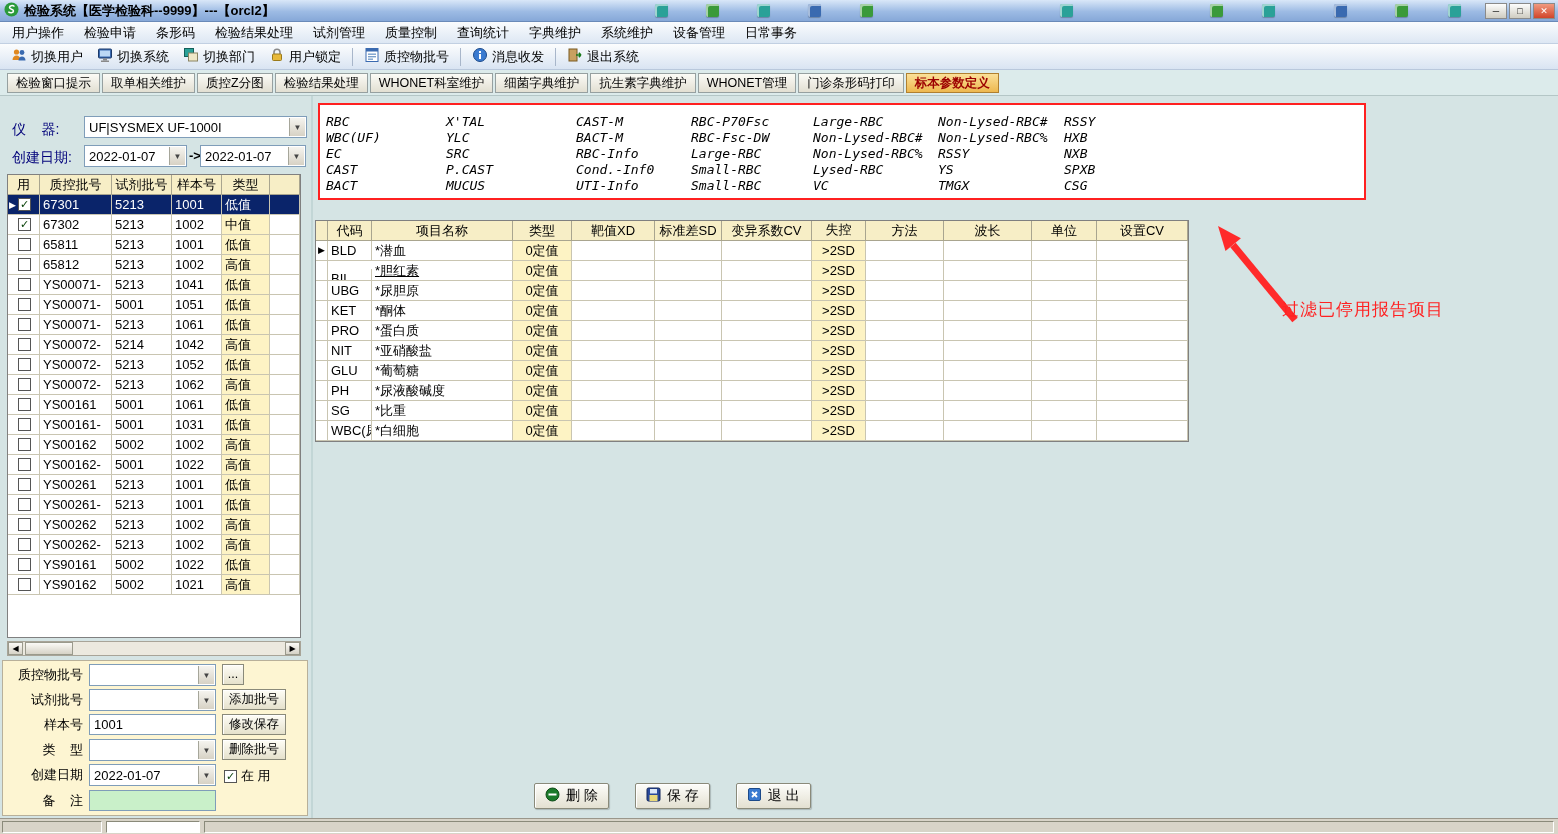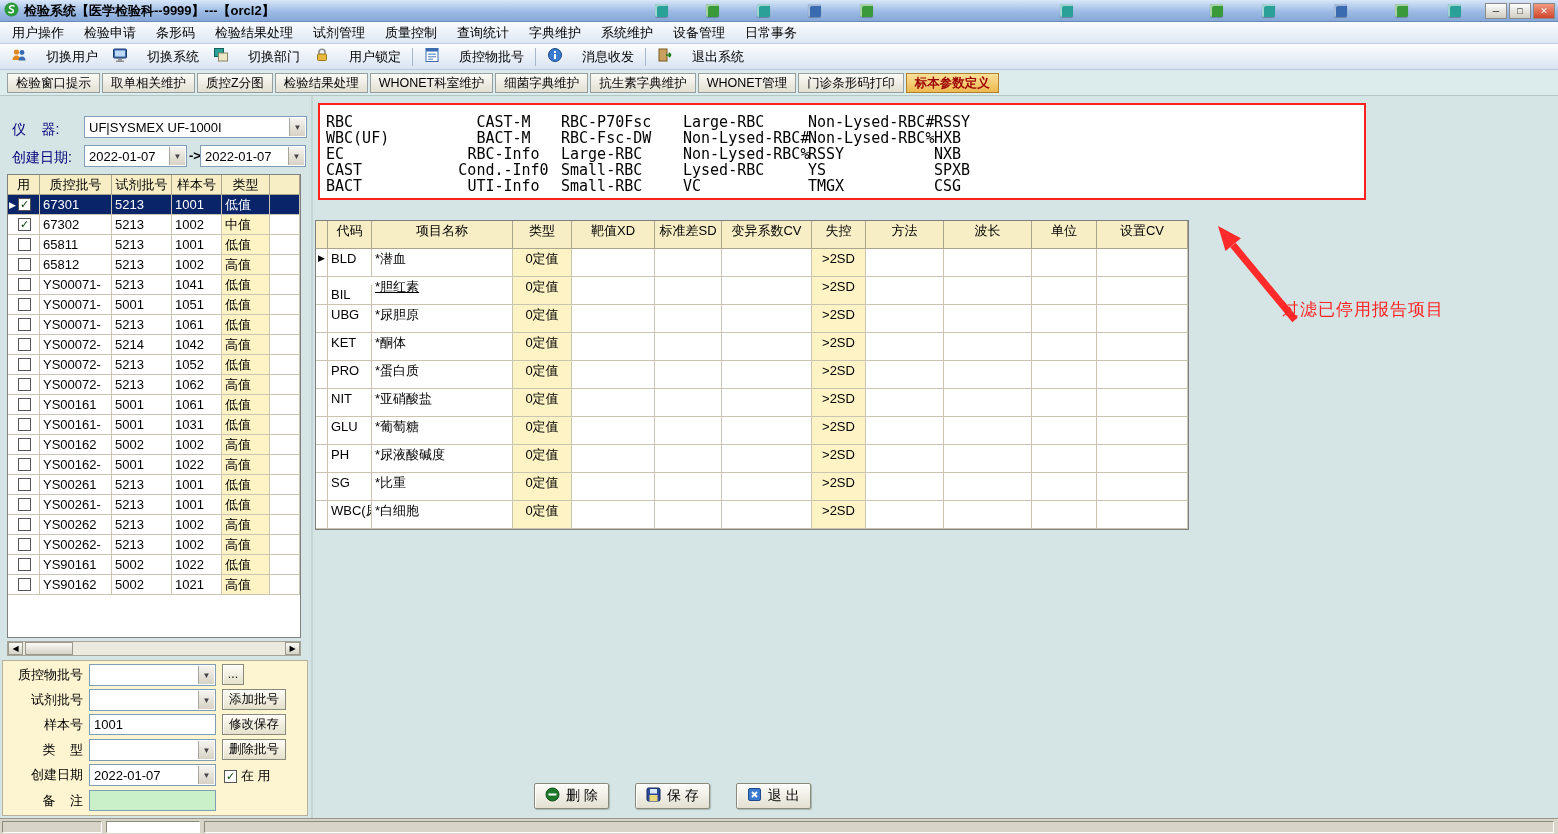--- a/index.html
+++ b/index.html
@@ -20,21 +20,21 @@
   .win-btn.close{background:linear-gradient(#f09a80,#d1452a);color:#fff;font-weight:bold;}
 
   
   .menubar{position:absolute;top:22px;left:0;width:100%;height:22px;
            background:linear-gradient(#fafcfe,#dde7f3);border-bottom:1px solid #c2d0e2;
            display:flex;align-items:center;padding-left:2px;}
   .menu-item{padding:15px 10px;line-height:21px;white-space:nowrap;}
   .toolbar{position:absolute;top:44px;left:0;width:100%;height:26px;
            background:linear-gradient(#fcfdfe,#d9e4f2);border-bottom:1px solid #b9c8dc;
            display:flex;align-items:center;padding-left:4px;}
-  .tool-btn{display:flex;align-items:center;gap:19px;padding:2px 7px;height:22px;white-space:nowrap;}
+  .tool-btn{display:flex;align-items:center;gap:4px;padding:2px 7px;height:22px;white-space:nowrap;}
   .tool-sep{width:1px;height:18px;background:#a8b6ca;margin:0 4px;}
   .tabbar{position:absolute;top:70px;left:0;width:100%;height:26px;background:#dcebeb;
           border-bottom:1px solid #b4c6c6;display:flex;align-items:center;padding-left:7px;gap:2px;}
   .tab{height:20px;line-height:18px;padding:0 8px;font-size:12.5px;white-space:nowrap;
        background:linear-gradient(#fbfbf6,#e2dfd2);border:1px solid #96a0a0;}
   .tab.active{background:linear-gradient(#fbe098,#edb84f);color:#9c0000;font-weight:bold;border-color:#b08030;}
 
   
   .content{position:absolute;top:96px;left:0;width:1558px;height:722px;background:#d5e4e4;}
   .vsplit{position:absolute;left:311px;top:0;width:2px;height:722px;background:#c2d6d6;}
@@ -83,29 +83,29 @@
   .form-btn{position:absolute;left:219px;top:0;width:64px;height:21px;font-size:12.5px;text-align:center;
             line-height:19px;background:linear-gradient(#fefdf6,#e5e1cc);border:1px solid #8a8a7a;
             box-shadow:inset 1px 1px 0 #fff;}
   .form-btn.small{width:22px;}
   .chk-inline{position:absolute;left:221px;top:3px;display:flex;align-items:center;gap:4px;}
   .green-box{background:#c9f0c9;}
 
   
   .param-box{position:absolute;left:318px;top:7px;width:1048px;height:97px;background:#fff;
              border:2px solid #ff2020;display:flex;padding:9px 0 0 6px;
-             font-family:"DejaVu Sans Mono",monospace;font-size:15px;}
+             font-family:"DejaVu Sans Mono",monospace;font-size:13px;font-style:italic;}
   .param-col{display:flex;flex-direction:column;flex:none;}
   .param-item{height:16px;line-height:16px;white-space:nowrap;}
   .anno-arrow{position:absolute;left:1200px;top:124px;}
   .anno-text{position:absolute;left:1282px;top:202px;color:#ff2222;font-size:17px;letter-spacing:1px;white-space:nowrap;}
 
   
   .main-grid{position:absolute;left:315px;top:124px;width:874px;background:#fff;border:1px solid #808080;}
-  .mg-row{display:flex;height:28px;}
+  .mg-row{display:flex;height:20px;}
   .mg-cell{border-right:1px solid #c9c5b1;border-bottom:1px solid #c9c5b1;line-height:19px;
            padding:0 3px;overflow:hidden;white-space:nowrap;font-size:13px;flex:none;}
   .mg-h{background:#f7eec6;text-align:center;border-right:1px solid #a9a58f;border-bottom:1px solid #a9a58f;}
   .mg-sel{text-align:center;padding:0;font-size:9px;}
   .mg-c{text-align:center;}
 
   
   .actions{position:absolute;left:534px;top:687px;display:flex;gap:26px;}
   .action-btn{display:flex;align-items:center;gap:6px;height:26px;padding:0 10px;font-size:14px;
               background:linear-gradient(#fdfdfa,#e3e0d1);border:1px solid #8a8a7a;border-radius:2px;
@@ -541,21 +541,28 @@
     </div>
 
     <div class="param-box" id="paramBox">
         <div class="param-col" style="width: 120px;">
           <div class="param-item">RBC</div>
           <div class="param-item">WBC(UF)</div>
           <div class="param-item">EC</div>
           <div class="param-item">CAST</div>
           <div class="param-item">BACT</div>
         </div>
-        <div class="param-col" style="width: 115px; text-align: center;">
+        <div class="param-col" style="width: 130px;">
+          <div class="param-item">X'TAL</div>
+          <div class="param-item">YLC</div>
+          <div class="param-item">SRC</div>
+          <div class="param-item">P.CAST</div>
+          <div class="param-item">MUCUS</div>
+        </div>
+        <div class="param-col" style="width: 115px;">
           <div class="param-item">CAST-M</div>
           <div class="param-item">BACT-M</div>
           <div class="param-item">RBC-Info</div>
           <div class="param-item">Cond.-Inf0</div>
           <div class="param-item">UTI-Info</div>
         </div>
         <div class="param-col" style="width: 122px;">
           <div class="param-item">RBC-P70Fsc</div>
           <div class="param-item">RBC-Fsc-DW</div>
           <div class="param-item">Large-RBC</div>
@@ -593,21 +600,21 @@
 
     <div class="main-grid" id="mainGrid">
         <div class="mg-row">
           <div class="mg-cell mg-h" style="width: 12px;"></div>
           <div class="mg-cell mg-h" style="width: 44px;">代码</div>
           <div class="mg-cell mg-h" style="width: 141px;">项目名称</div>
           <div class="mg-cell mg-h" style="width: 59px;">类型</div>
           <div class="mg-cell mg-h" style="width: 83px;">靶值XD</div>
           <div class="mg-cell mg-h" style="width: 67px;">标准差SD</div>
           <div class="mg-cell mg-h" style="width: 90px;">变异系数CV</div>
-          <div class="mg-cell mg-h" style="width: 54px;">失控</div>
+          <div class="mg-cell mg-h" style="width: 54px; font-family: Liberation Mono, monospace;">失控</div>
           <div class="mg-cell mg-h" style="width: 78px;">方法</div>
           <div class="mg-cell mg-h" style="width: 88px;">波长</div>
           <div class="mg-cell mg-h" style="width: 65px;">单位</div>
           <div class="mg-cell mg-h" style="width: 91px;">设置CV</div>
         </div>
         <div class="mg-row">
           <div class="mg-cell mg-sel" style="width: 12px;">▶</div>
           <div class="mg-cell" style="width: 44px;">BLD</div>
           <div class="mg-cell" style="width: 141px;">*潜血</div>
           <div class="mg-cell cream mg-c" style="width: 59px;">0定值</div>

